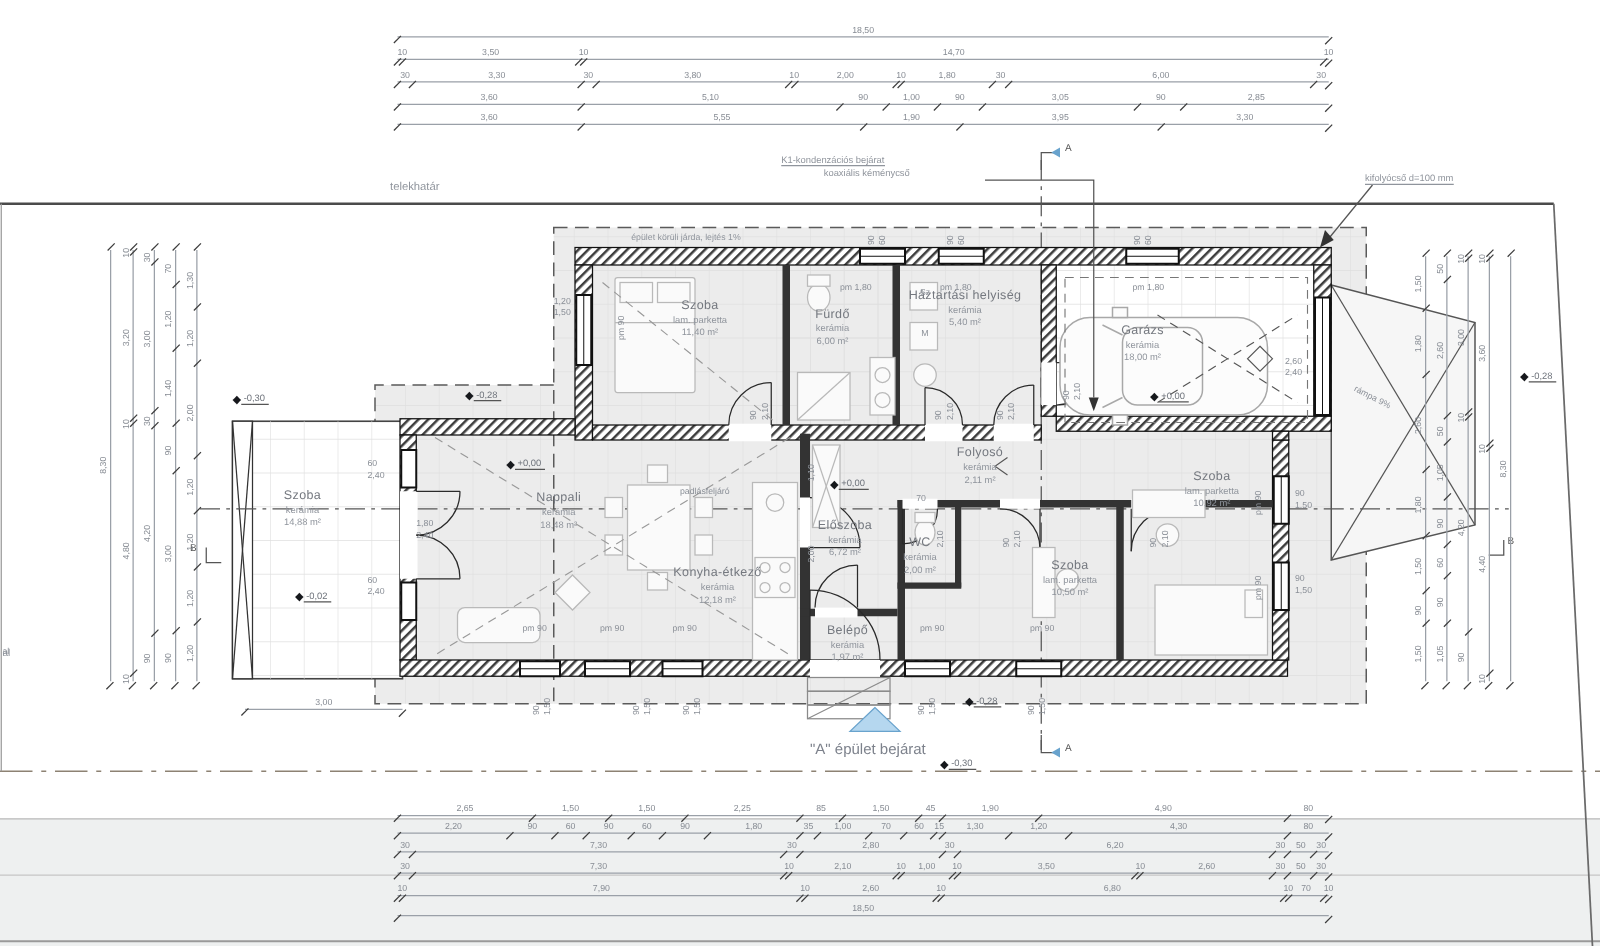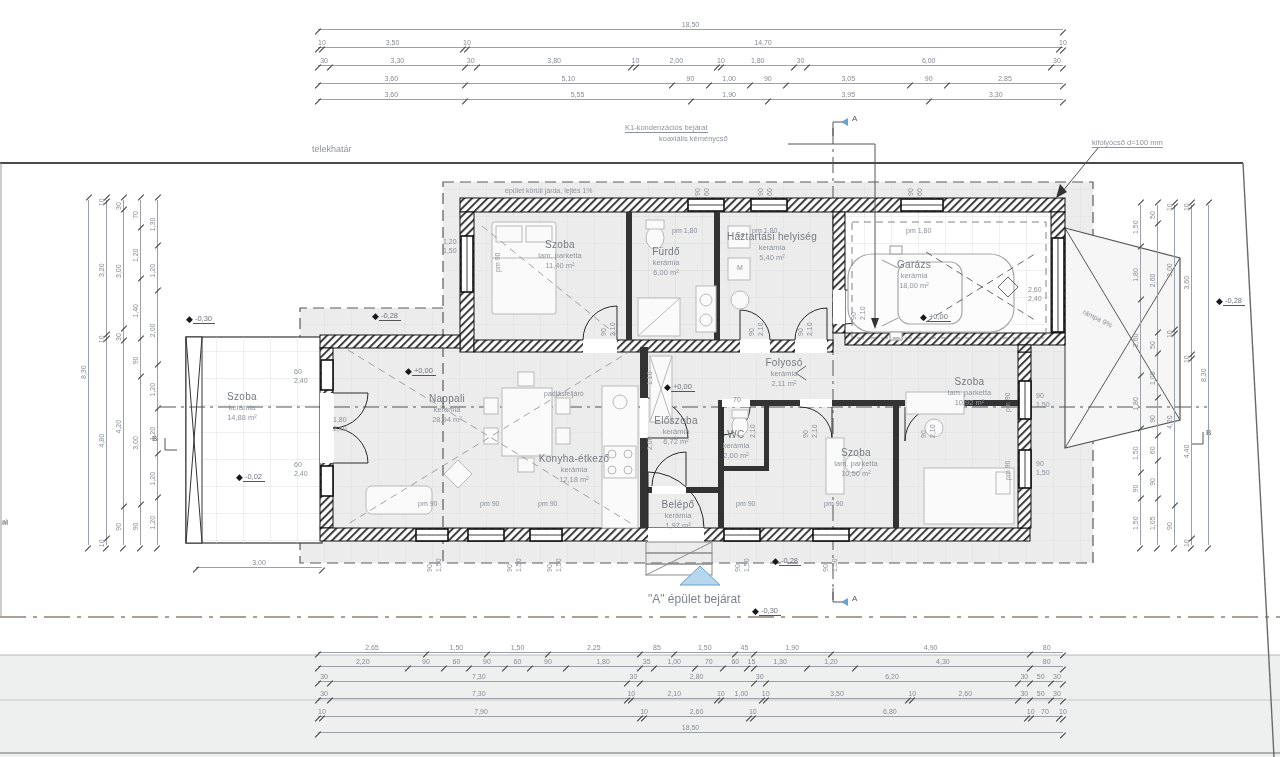--- a/index.html
+++ b/index.html
@@ -299,21 +299,21 @@
     <span class="a">18,00 m²</span>
   </div>
   <div class="room" style="left:203px;top:390px;width:78px;">
     <span class="n">Szoba</span>
     <span class="f">kerámia</span>
     <span class="a">14,88 m²</span>
   </div>
   <div class="room" style="left:403px;top:392px;width:88px;">
     <span class="n">Nappali</span>
     <span class="f">kerámia</span>
-    <span class="a">28,94 m²</span>
+    <span class="a">18,48 m²</span>
   </div>
   <div class="room" style="left:518px;top:452px;width:112px;">
     <span class="n">Konyha-étkező</span>
     <span class="f">kerámia</span>
     <span class="a">12,18 m²</span>
   </div>
   <div class="room" style="left:640px;top:414px;width:72px;">
     <span class="n">Előszoba</span>
     <span class="f">kerámia</span>
     <span class="a">6,72 m²</span>

